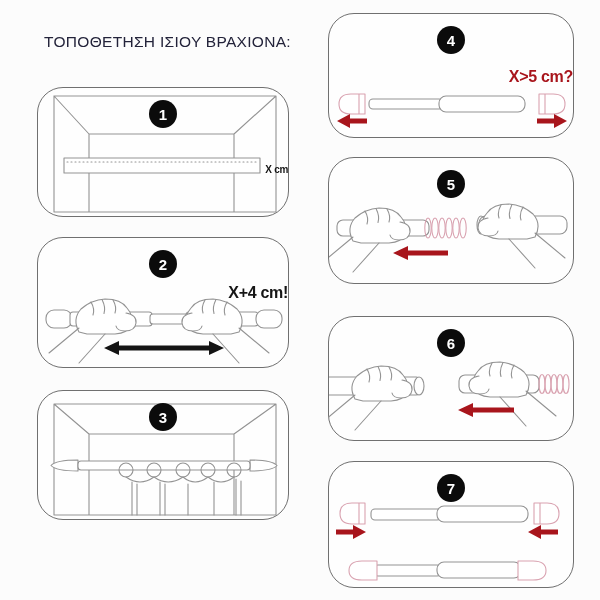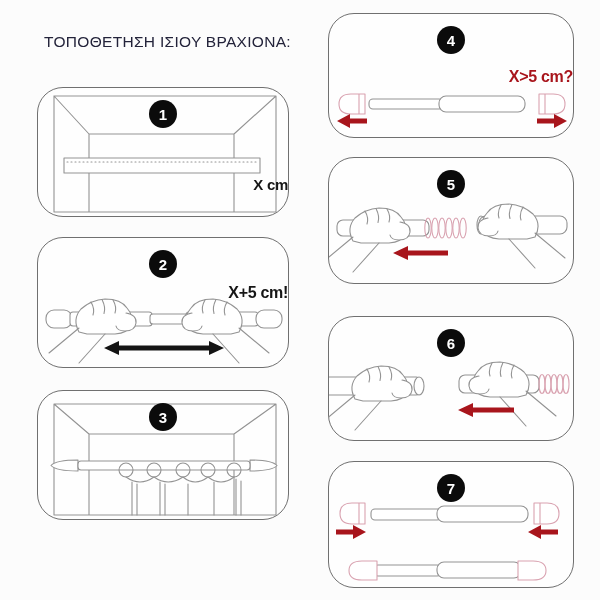--- a/index.html
+++ b/index.html
@@ -40,38 +40,38 @@
     <svg class="ill" width="252" height="130" viewBox="0 0 252 130">
       <g>
         <path class="ln" d="M16,124 V8 H238 V124 Z M16,8 L51,46 H196 L238,8 M51,46 V124 M196,46 V124"></path>
       </g>
       <g>
         <rect class="ln wf" x="26" y="70" width="196" height="15"></rect>
         <line class="ln" x1="29" y1="74" x2="221" y2="74" stroke-width="6" stroke-dasharray="1,3"></line>
       </g>
     </svg>
     <div class="badge">1</div>
-    <div class="lbl" style="top:88px;font-size:15px">X cm</div>
+    <div class="lbl" style="top:76px;font-size:10px">X cm</div>
   </div>
 
   <div class="panel" style="left:37px;top:237px;width:252px;height:131px">
     <svg class="ill" width="252" height="131" viewBox="0 0 252 131">
       <g>
         <rect class="ln wf" x="8" y="72" width="26" height="18" rx="8"></rect>
         <rect class="ln wf" x="32" y="74" width="82" height="14" rx="3"></rect>
         <rect class="ln wf" x="112" y="76" width="38" height="10" rx="3"></rect>
         <rect class="ln wf" x="148" y="74" width="72" height="14" rx="3"></rect>
         <rect class="ln wf" x="218" y="72" width="26" height="18" rx="8"></rect>
       </g>
       <use href="#hand-shape" transform="translate(71,81)"></use>
       <use href="#hand-shape" transform="translate(171,81) scale(-1,1)"></use>
       <path class="blkf" d="M66,110 L81,103 L81,107.5 L171,107.5 L171,103 L186,110 L171,117 L171,112.5 L81,112.5 L81,117 Z"></path>
     </svg>
     <div class="badge">2</div>
-    <div class="lbl" style="top:46px;font-size:16px">X+5 cm!</div>
+    <div class="lbl" style="top:46px;font-size:16px">X+4 cm!</div>
   </div>
 
   <div class="panel" style="left:37px;top:390px;width:252px;height:130px">
     <svg class="ill" width="252" height="130" viewBox="0 0 252 130">
       <g>
         <path class="ln" d="M16,124 V13 H238 V124 Z M16,13 L51,43 H196 L238,13 M51,43 V124 M196,43 V124"></path>
       </g>
       <g>
         <path class="ln wf" d="M40,69 Q18,69 13,74.5 Q18,80 40,80 Z"></path>
         <path class="ln wf" d="M212,69 Q234,69 239,74.5 Q234,80 212,80 Z"></path>

